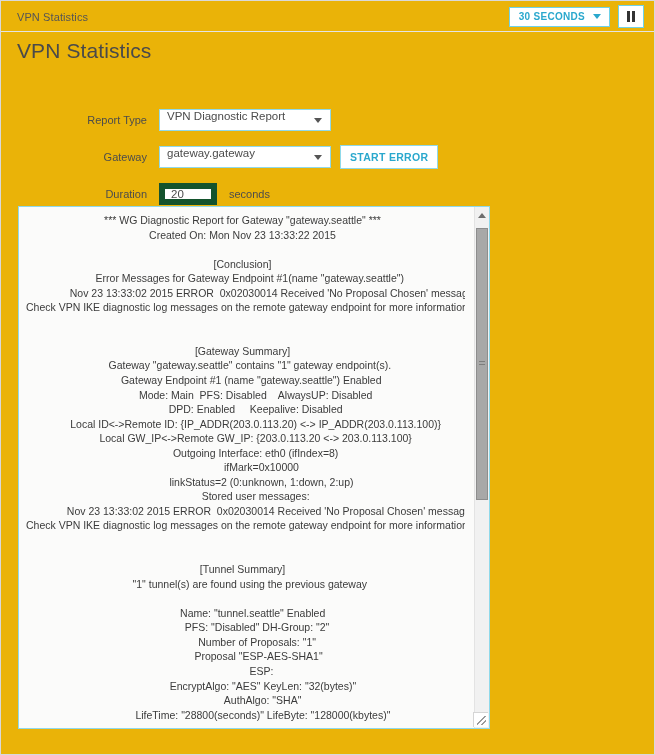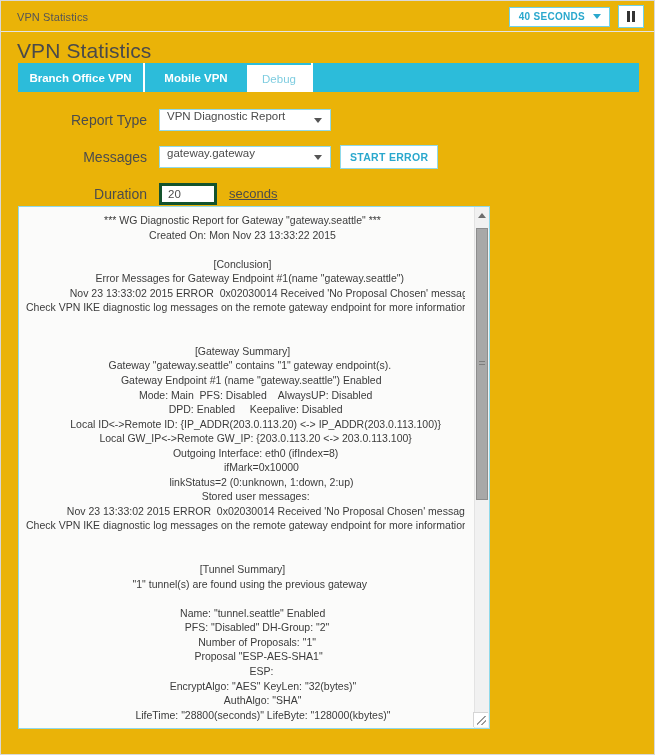--- a/index.html
+++ b/index.html
@@ -155,21 +155,21 @@
   }
   .frow {
     display: flex;
     align-items: center;
     height: 37px;
   }
   .flabel {
     width: 158px;
     text-align: right;
     padding-right: 12px;
-    font-size: 14px;
+    font-size: 11px;
     color: #4c4c4c;
     box-sizing: border-box;
   }
   .select-box {
     position: relative;
     width: 172px;
     height: 22px;
     border: 1px solid #8fd9ea;
     background: #ffffff;
     box-sizing: border-box;
@@ -202,34 +202,33 @@
     font-weight: bold;
     letter-spacing: 0.3px;
     padding: 0 9px;
     display: flex;
     align-items: center;
     cursor: pointer;
   }
   .text-input {
     width: 58px;
     height: 22px;
-    border: 3px solid #14532d;
+    border: 6px solid #14532d;
     background: #ffffff;
     box-sizing: border-box;
     font-family: "Liberation Sans", sans-serif;
     font-size: 11.5px;
     color: #4c4c4c;
     padding: 0 0 0 6px;
     outline: none;
   }
   .unit {
     margin-left: 12px;
-    font-size: 13px;
+    font-size: 11px;
     color: #4c4c4c;
-    text-decoration: underline;
   }
 
   
   .report-wrap {
     position: absolute;
     left: 17px;
     top: 205px;
     width: 472px;
     height: 523px;
     border: 1px solid #8fd9ea;
@@ -338,59 +337,47 @@
 </head>
 <body>
 
 <div class="page">
 
   <div class="topbar">
     <div class="breadcrumb">VPN Statistics</div>
 
     <div class="topbar-controls">
       <div class="refresh-select">
-        <span>40 SECONDS</span>
+        <span>30 SECONDS</span>
         <span class="caret-down"></span>
       </div>
       <div class="pause-btn">
         <span class="pause-glyph">
             <i></i>
             <i></i>
           </span>
       </div>
     </div>
   </div>
 
   <div class="page-title">VPN Statistics</div>
 
-  <div class="tabbar">
-    <div class="tab t1">
-      <span>Branch Office VPN</span>
-    </div>
-    <div class="tab t2 sep">
-      <span>Mobile VPN</span>
-    </div>
-    <div class="tab active">
-      <span>Debug</span>
-    </div>
-    <div class="tab-filler"></div>
-  </div>
 
   <div class="form">
 
     <div class="frow">
       <div class="flabel">Report Type</div>
       <div class="select-box">
         <span class="val">VPN Diagnostic Report</span>
         <span class="caret"></span>
       </div>
     </div>
 
     <div class="frow">
-      <div class="flabel">Messages</div>
+      <div class="flabel">Gateway</div>
       <div class="select-box">
         <span class="val">gateway.gateway</span>
         <span class="caret"></span>
       </div>
       <div class="start-btn">START ERROR</div>
     </div>
 
     <div class="frow">
       <div class="flabel">Duration</div>
       <input class="text-input" type="text" value="20" style="">

